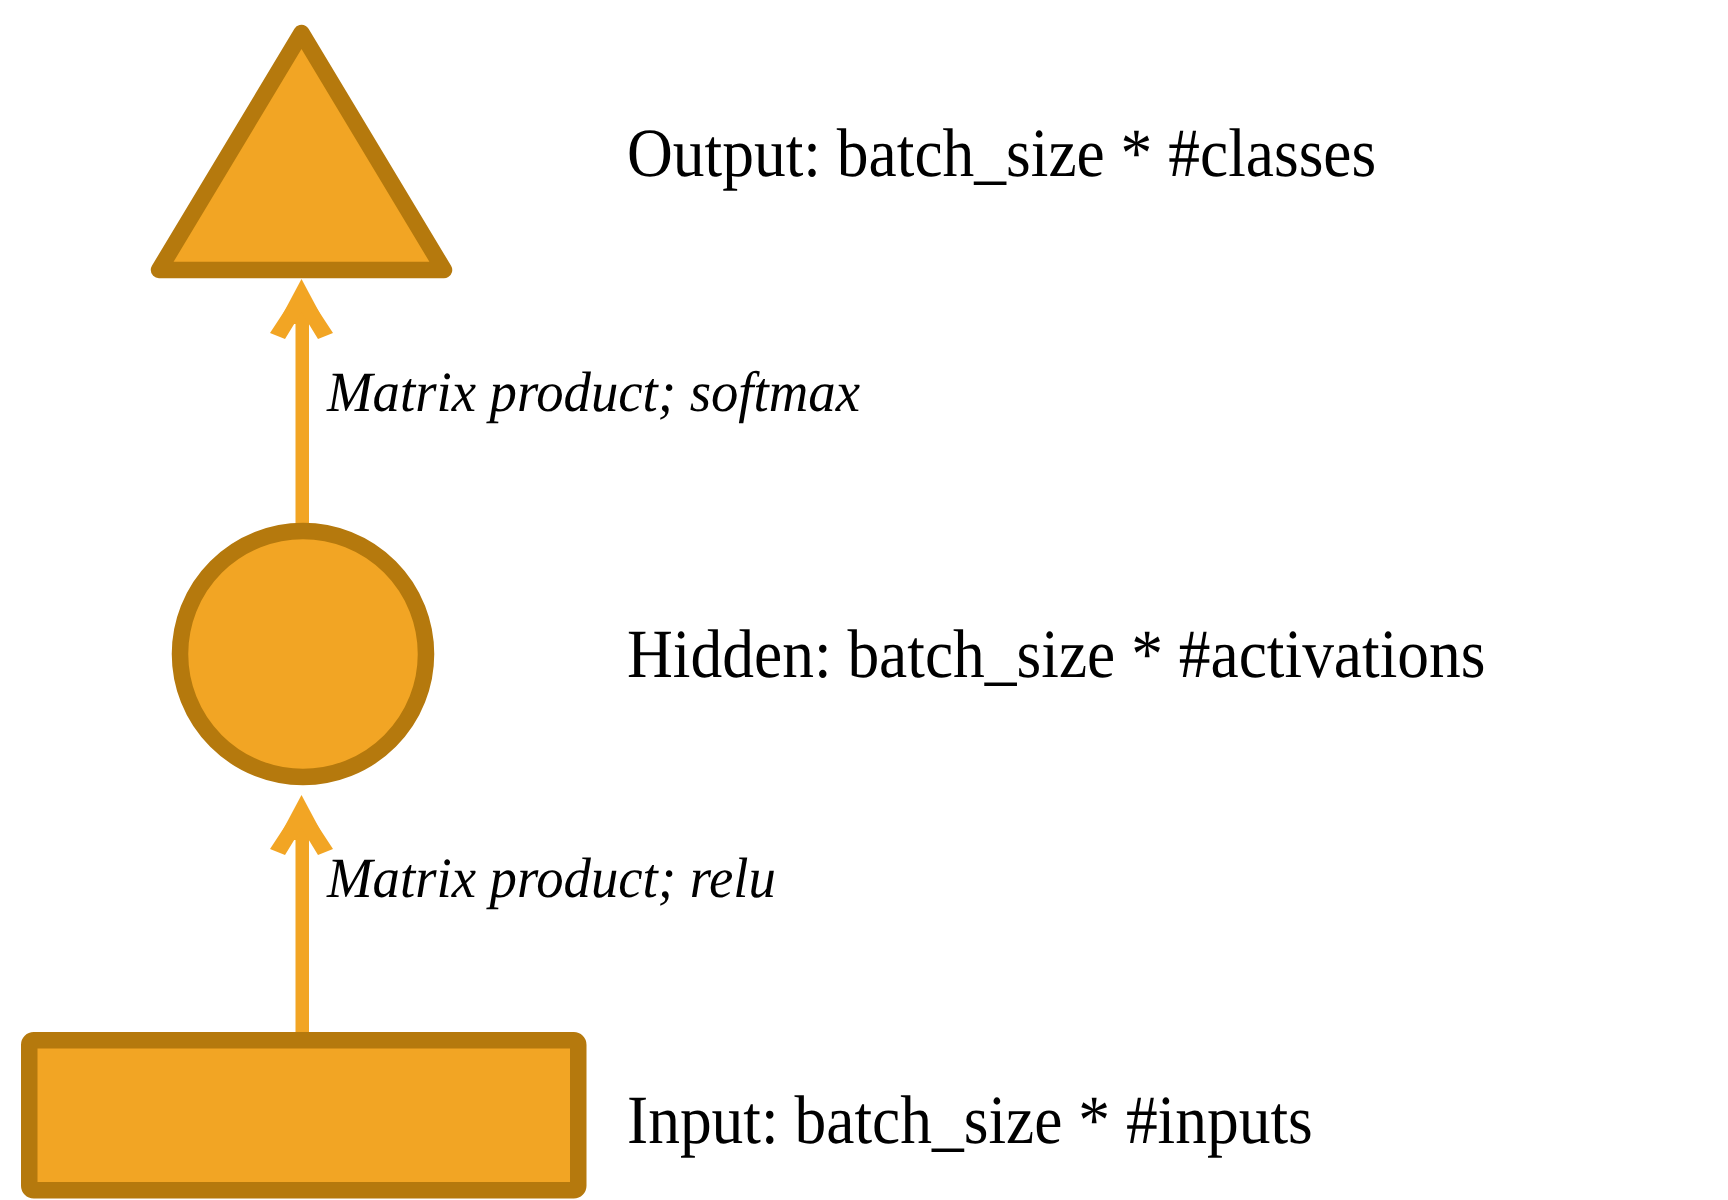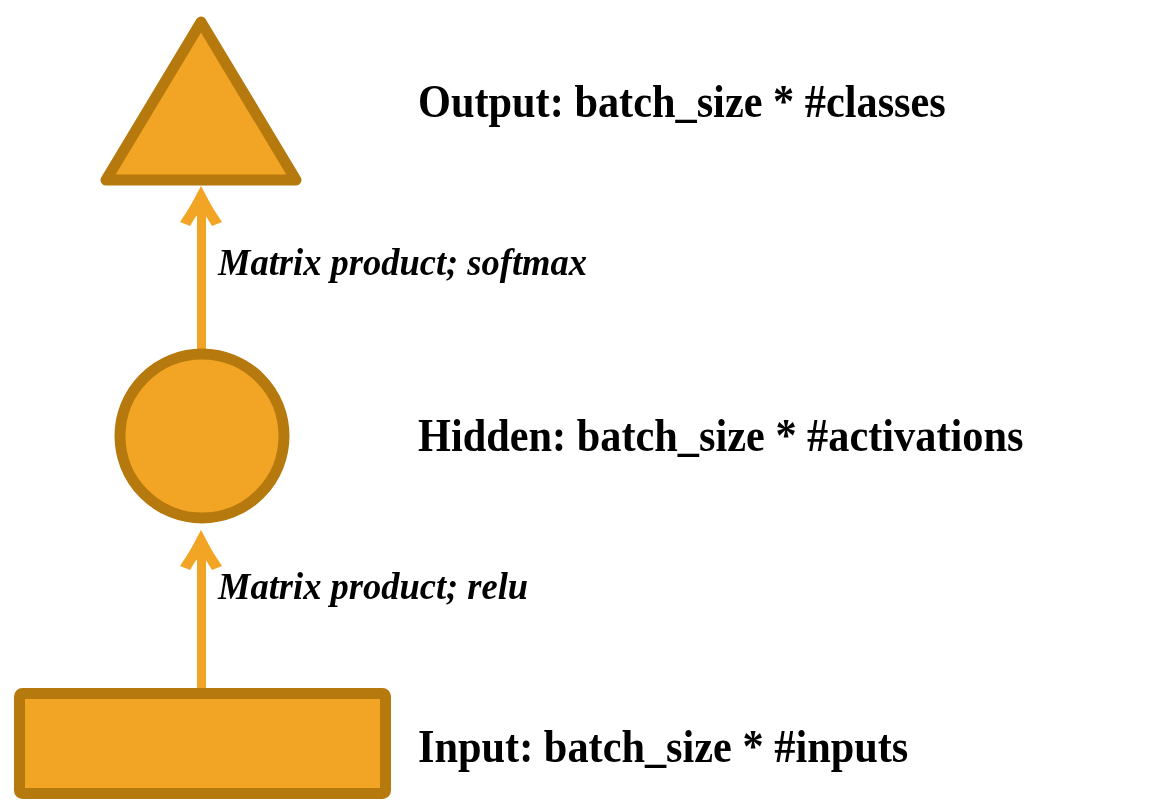--- a/index.html
+++ b/index.html
@@ -9,21 +9,20 @@
   }
   body {
     font-family: "Liberation Serif", "DejaVu Serif", serif;
   }
   #canvas {
     position: relative;
     width: 1152px;
     height: 800px;
     background: #ffffff;
     overflow: hidden;
-    font-weight: bold;
   }
 
   
   #shapes {
     position: absolute;
     left: 0;
     top: 0;
     width: 1152px;
     height: 800px;
   }

